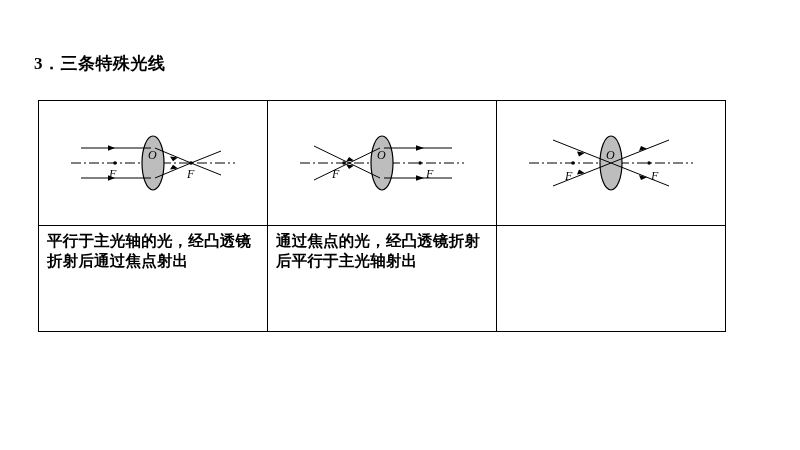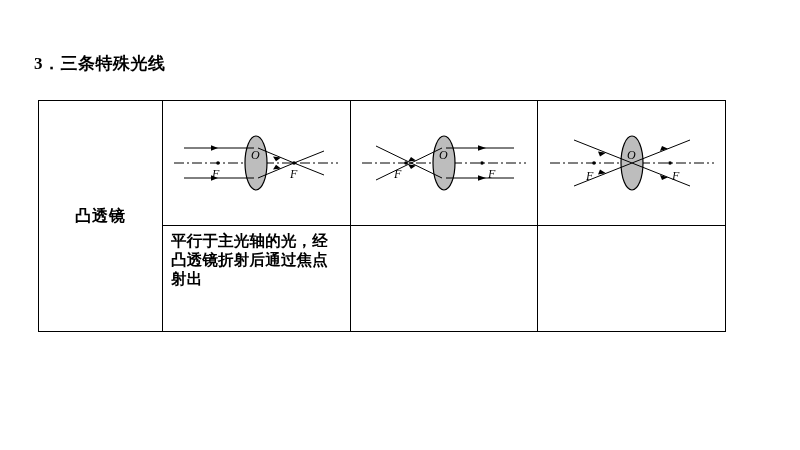--- a/index.html
+++ b/index.html
@@ -75,40 +75,37 @@
   .txt-cell {
     flex: 1 1 auto;
     box-sizing: border-box;
     padding: 6px 8px 4px 8px;
     font-size: 15.5px;
     font-weight: bold;
     line-height: 1.22;
     letter-spacing: 0.2px;
   }
   .txt-cell .cn {
-    font-family: Liberation Sans, sans-serif;
+    font-family: Liberation Mono, monospace;
   }
   svg { display: block; }
   .ital {
     font-style: italic;
     font-family: "Liberation Serif", serif;
   }
 </style>
 </head>
 <body>
 
 <div class="page">
 
   <div class="heading">3．三条特殊光线</div>
 
   <div class="table">
 
-    <div class="col-label">
-      <span class="label-text">凸透镜</span>
-    </div>
 
     <div class="col">
       <div class="fig-cell">
         <svg width="180" height="90" viewBox="0 0 180 90">
 
           <line x1="8" y1="45" x2="172" y2="45" stroke="#000" stroke-width="1" stroke-dasharray="10,3,2,3"></line>
 
           <ellipse cx="90" cy="45" rx="11" ry="27" fill="#bdbdbd" stroke="#000" stroke-width="1.2"></ellipse>
 
           <line x1="18" y1="30" x2="88" y2="30" stroke="#000" stroke-width="1"></line>
@@ -152,20 +149,23 @@
           <polygon points="132,30 124,27.3 124,32.7" fill="#000"></polygon>
           <line x1="92" y1="60" x2="160" y2="60" stroke="#000" stroke-width="1"></line>
           <polygon points="132,60 124,57.3 124,62.7" fill="#000"></polygon>
           <circle cx="52" cy="45" r="1.8" fill="#000"></circle>
           <circle cx="128" cy="45" r="1.8" fill="#000"></circle>
           <text x="40" y="60" font-size="12" font-style="italic" font-family="Liberation Serif, serif">F</text>
           <text x="85" y="41" font-size="12" font-style="italic" font-family="Liberation Serif, serif">O</text>
           <text x="134" y="60" font-size="12" font-style="italic" font-family="Liberation Serif, serif">F</text>
         </svg>
       </div>
+      <div class="txt-cell">
+        <span class="cn">通过焦点的光，经凸透镜折射后平行于主光轴射出</span>
+      </div>
     </div>
 
     <div class="col last">
       <div class="fig-cell">
         <svg width="180" height="90" viewBox="0 0 180 90">
           <line x1="8" y1="45" x2="172" y2="45" stroke="#000" stroke-width="1" stroke-dasharray="10,3,2,3"></line>
           <ellipse cx="90" cy="45" rx="11" ry="27" fill="#bdbdbd" stroke="#000" stroke-width="1.2"></ellipse>
 
           <line x1="32" y1="22" x2="148" y2="68" stroke="#000" stroke-width="1"></line>
           <polygon points="64,34.7 56,33.6 58,38.4" fill="#000"></polygon>

